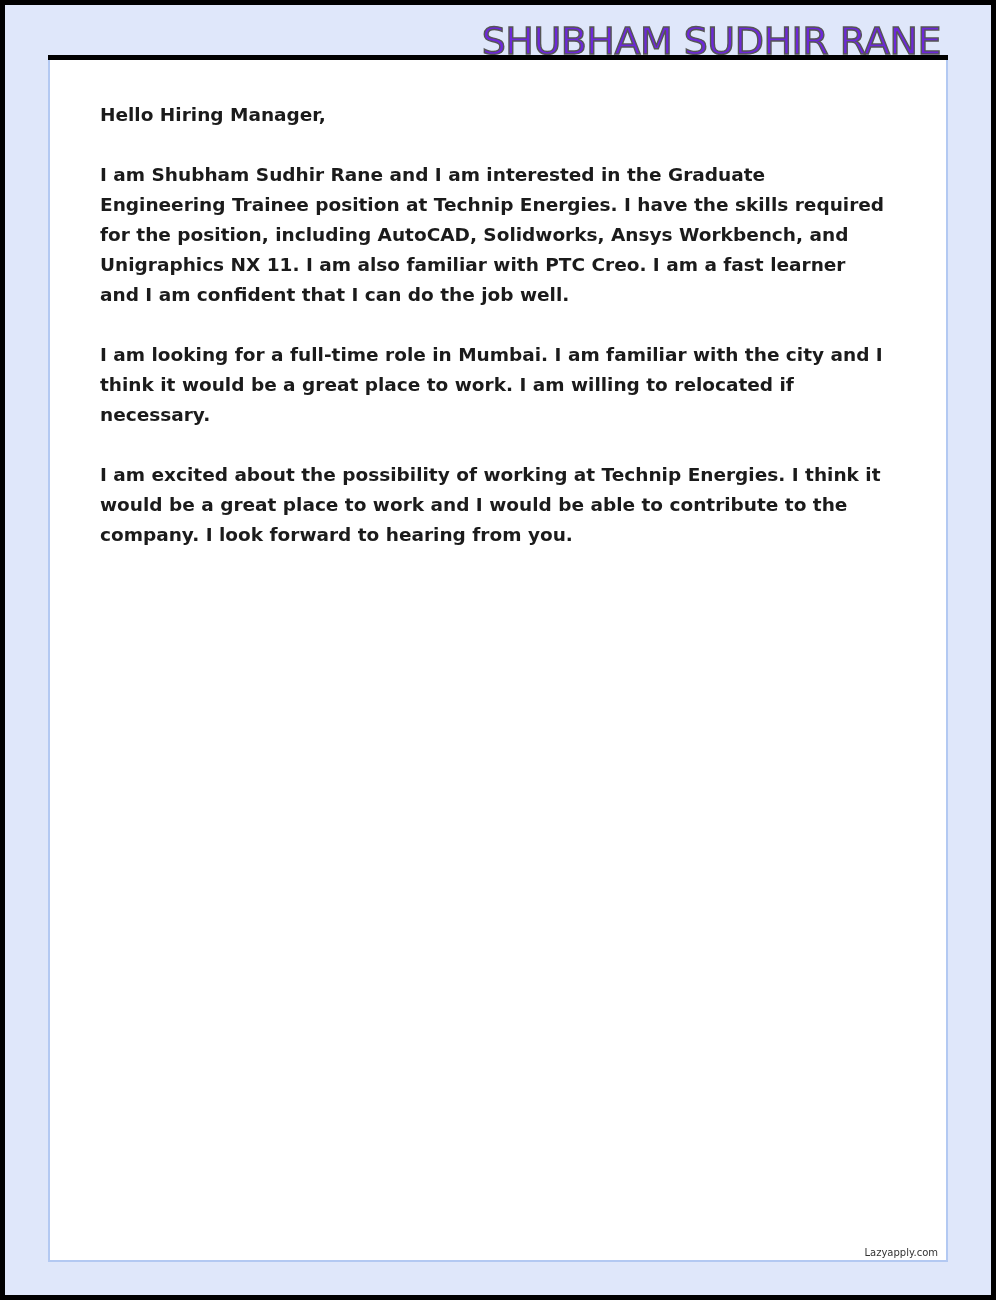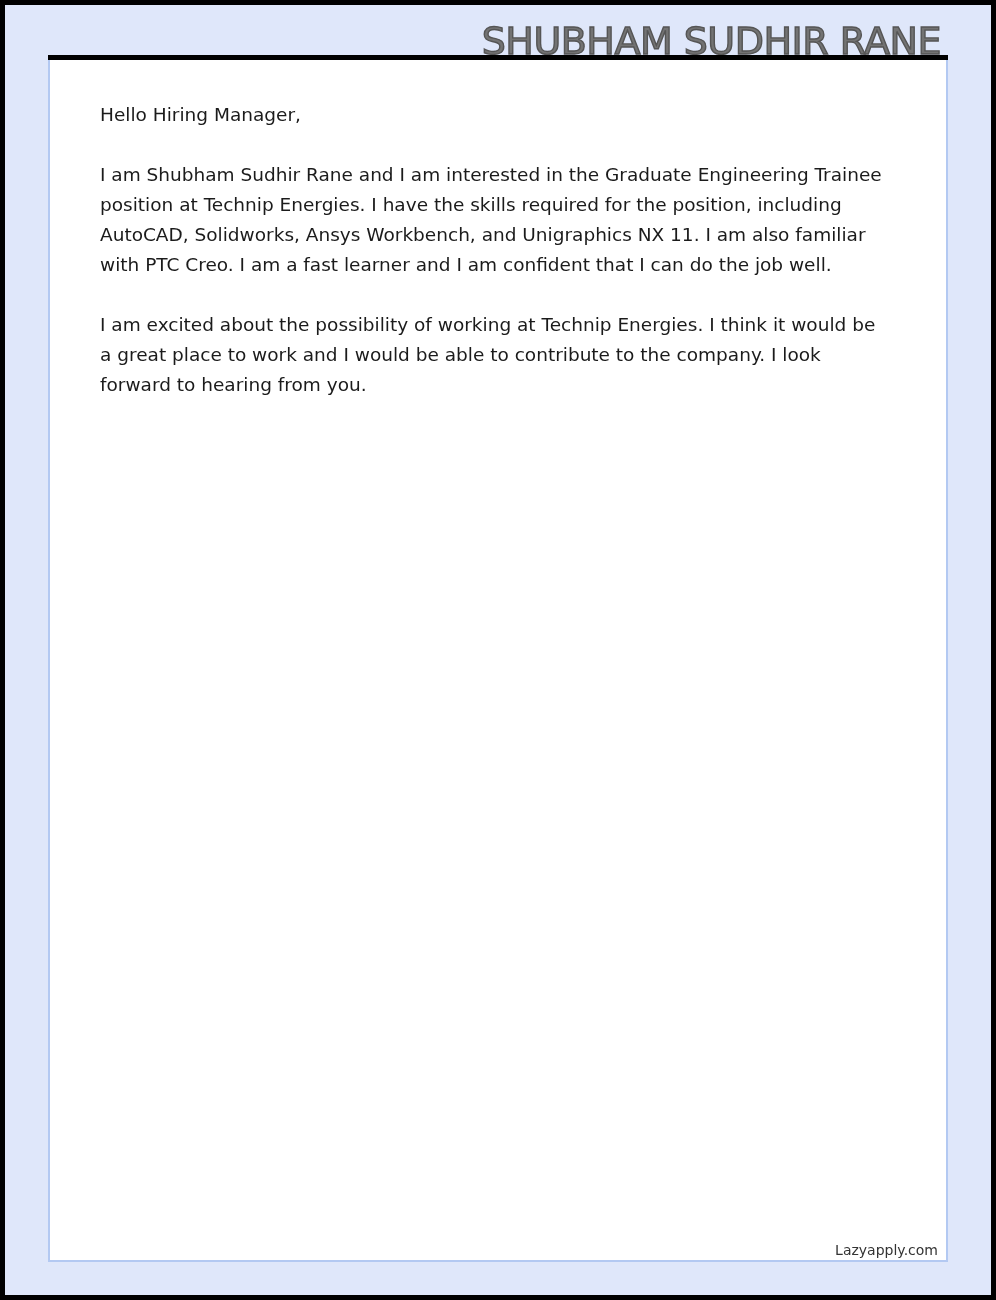--- a/index.html
+++ b/index.html
@@ -15,21 +15,21 @@
       left: 5px; top: 5px;
       width: 986px; height: 1290px;
       background: #dfe7fa;
     }
     .header-name {
       position: absolute;
       right: 50px; top: 14px;
       font-family: "DejaVu Sans", sans-serif;
       font-size: 38px;
       letter-spacing: -0.5px;
-      color: #737373;
+      color: #6d28d9;
       -webkit-text-stroke: 1.4px #555;
       white-space: nowrap;
     }
     .header-rule {
       position: absolute;
       left: 43px; top: 50px;
       width: 900px; height: 5px;
       background: #000;
     }
     .page {
@@ -41,43 +41,45 @@
       border-right: 2px solid #b3c9f2;
       border-bottom: 2px solid #b3c9f2;
     }
     .letter {
       position: absolute;
       left: 50px; top: 40px;
       width: 790px;
       font-size: 18.5px;
       line-height: 30px;
       color: #1b1b1b;
+      font-weight: bold;
     }
     .letter p { margin: 0 0 30px 0; }
     .letter p.greeting { margin-bottom: 30px; }
     .letter p.last { margin-bottom: 2px; }
     .date {
       color: #1e88e5;
       font-size: 18.5px;
       line-height: 30px;
     }
     .footer {
       position: absolute;
       right: 8px; bottom: 2px;
-      font-size: 14px;
+      font-size: 10px;
       color: #333;
     }
   </style>
 </head>
 <body>
 
 <div class="frame">
   <div class="header-name">SHUBHAM SUDHIR RANE</div>
   <div class="header-rule"></div>
   <div class="page">
     <div class="letter">
       <p class="greeting">Hello Hiring Manager,</p>
       <p>I am Shubham Sudhir Rane and I am interested in the Graduate Engineering Trainee position at Technip Energies. I have the skills required for the position, including AutoCAD, Solidworks, Ansys Workbench, and Unigraphics NX 11. I am also familiar with PTC Creo. I am a fast learner and I am confident that I can do the job well.</p>
+      <p>I am looking for a full-time role in Mumbai. I am familiar with the city and I think it would be a great place to work. I am willing to relocated if necessary.</p>
       <p class="last">I am excited about the possibility of working at Technip Energies. I think it would be a great place to work and I would be able to contribute to the company. I look forward to hearing from you.</p>
     </div>
     <div class="footer">Lazyapply.com</div>
   </div>
 </div>
 
 </body></html>

